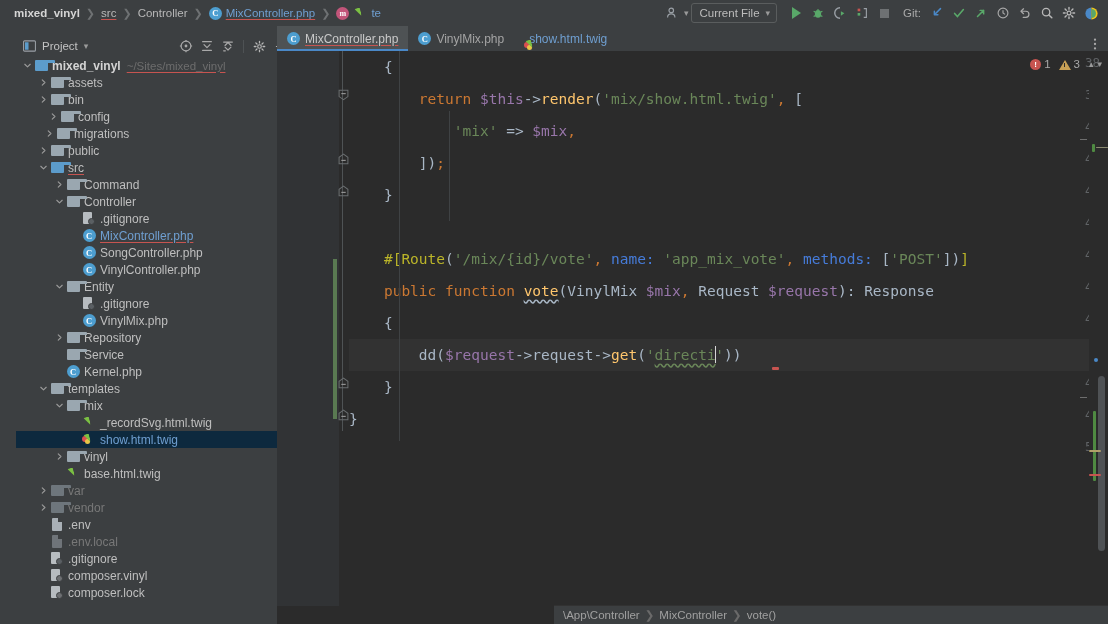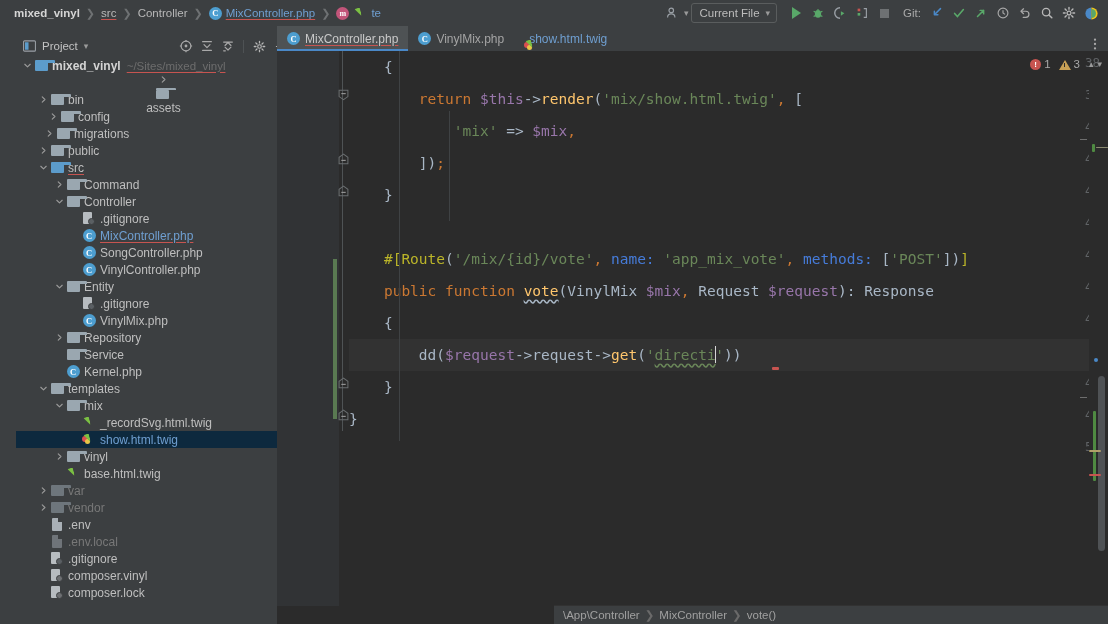--- a/index.html
+++ b/index.html
@@ -417,21 +417,21 @@
           </span>
           <span class="ficon">
             <span class="folder blue">
               <span class="tab"></span>
               <span class="body"></span>
             </span>
           </span>
           <span class="label bold">mixed_vinyl</span>
           <span class="sublabel">~/Sites/mixed_vinyl</span>
         </div>
-        <div class="row" style="padding-left: 22px; flex-direction: column;">
+        <div class="row" style="padding-left: 22px;">
           <span class="arrow">
             <svg width="9" height="9" viewBox="0 0 10 10">
               <path d="M3.6 2L6.6 5l-3 3" stroke="#9a9a9a" stroke-width="1.25" fill="none" stroke-linecap="round" stroke-linejoin="round"></path>
             </svg>
           </span>
           <span class="ficon">
             <span class="folder gray">
               <span class="tab"></span>
               <span class="body"></span>
             </span>

